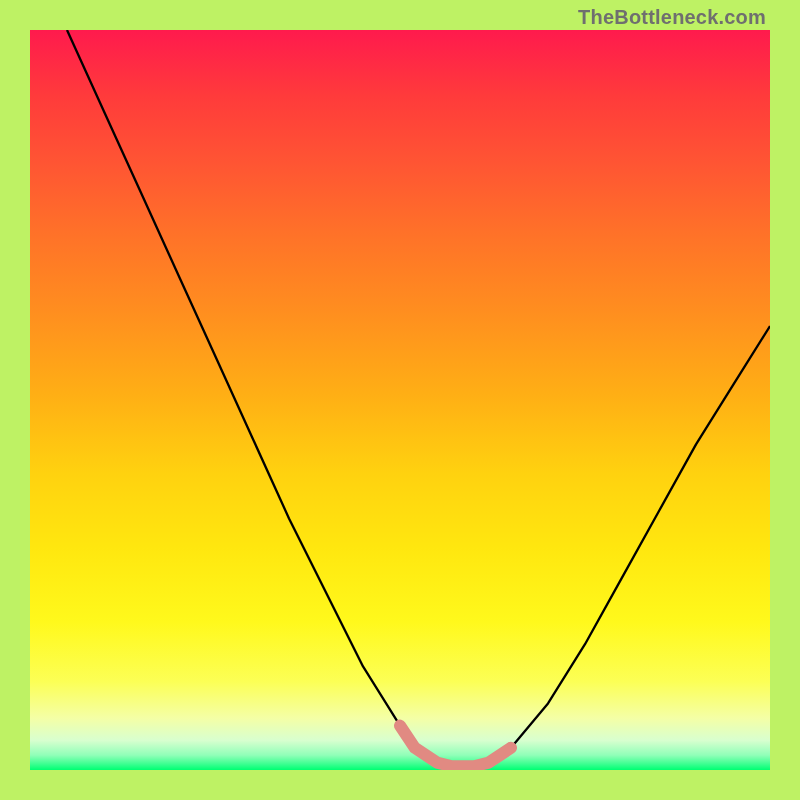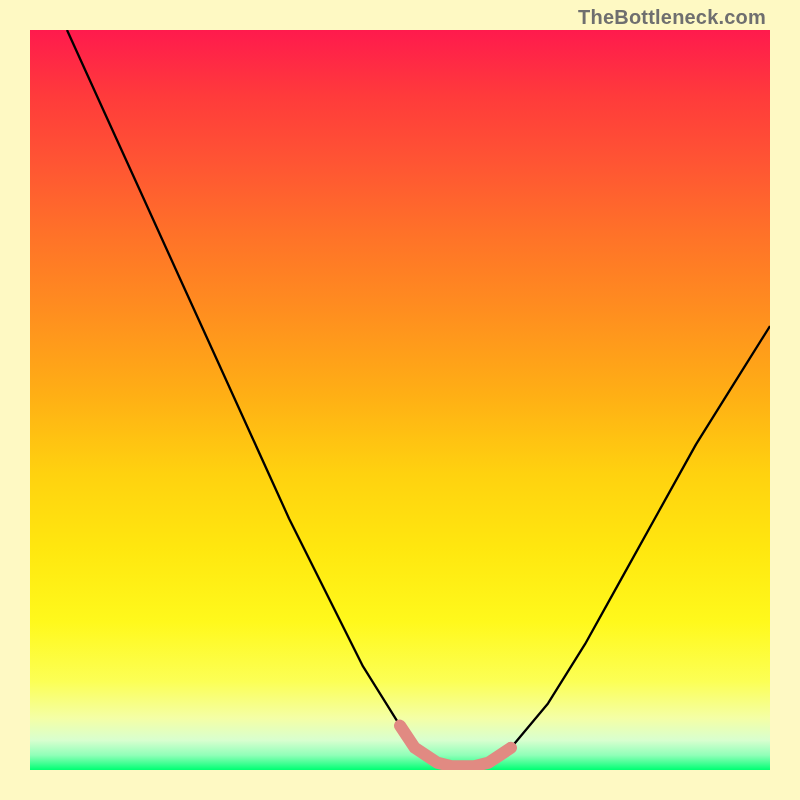--- a/index.html
+++ b/index.html
@@ -9,21 +9,21 @@
     height: 800px;
     background: #000000;
     overflow: hidden;
   }
   .frame {
     position: absolute;
     top: 0;
     left: 0;
     width: 800px;
     height: 800px;
-    background: #fef9c3;
+    background: #bef264;
   }
   .plot-area {
     position: absolute;
     left: 30px;
     top: 30px;
     width: 740px;
     height: 740px;
     background: linear-gradient(to bottom,
       #ff1a4d 0%,
       #ff3b3b 9%,

